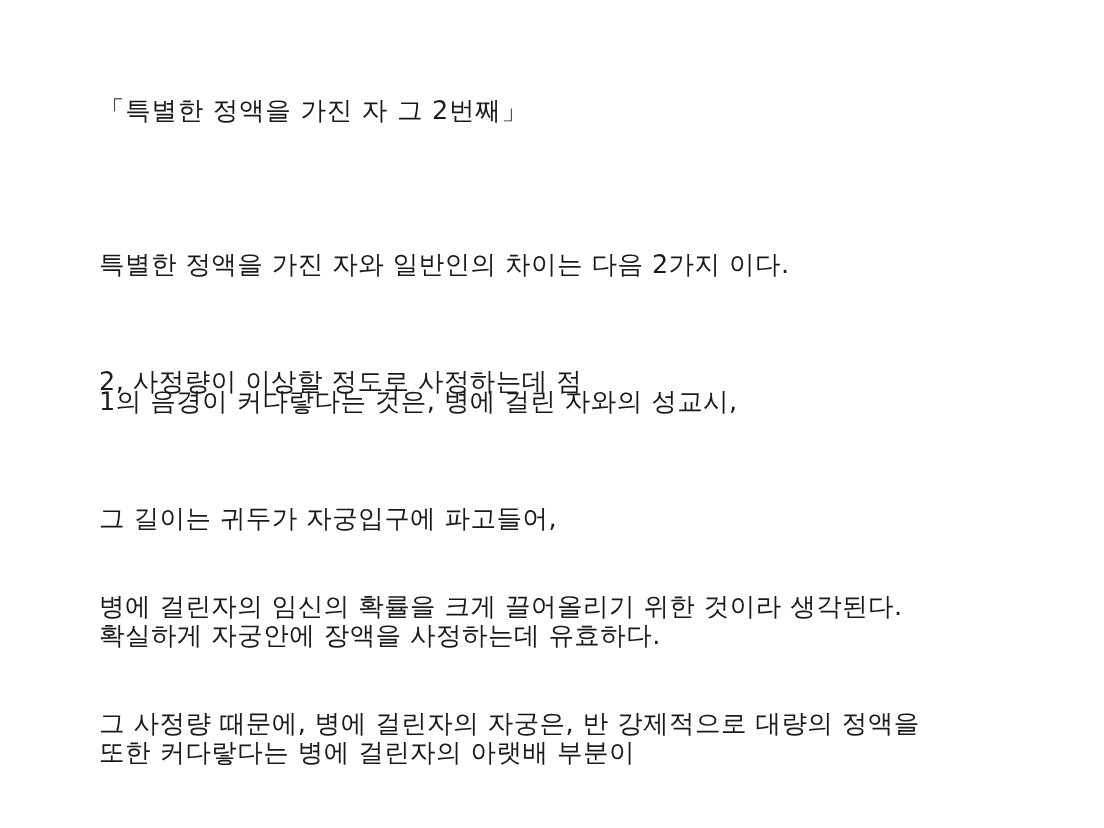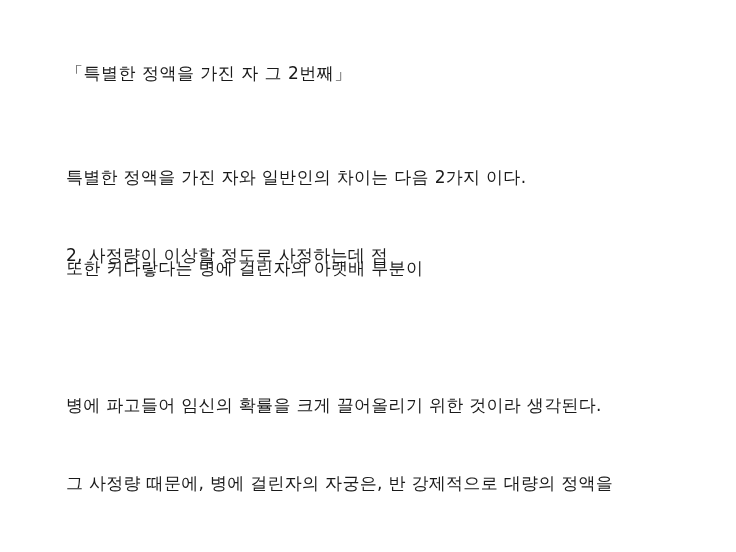--- a/index.html
+++ b/index.html
@@ -50,25 +50,28 @@
 <div class="page">
 
   <div class="doc-title">「특별한 정액을 가진 자 그 2번째」</div>
 
   <div class="body-block block-1">
     <span class="line">특별한 정액을 가진 자와 일반인의 차이는 다음 2가지 이다.</span>
     <span class="line">2, 사정량이 이상할 정도로 사정하는데 점</span>
   </div>
 
   <div class="body-block block-2">
+    <span class="line">1의 음경이 커다랗다는 것은, 병에 걸린 자와의 성교시,</span>
+    <span class="line">그 길이는 귀두가 자궁입구에 파고들어,</span>
+    <span class="line">확실하게 자궁안에 장액을 사정하는데 유효하다.</span>
     <span class="line">또한 커다랗다는 병에 걸린자의 아랫배 부분이</span>
     
   </div>
 
   <div class="body-block block-3">
-    <span class="line">병에 파고들어 임신의 확률을 크게 끌어올리기 위한 것이라 생각된다.</span>
+    <span class="line">병에 걸린자의 임신의 확률을 크게 끌어올리기 위한 것이라 생각된다.</span>
     <span class="line">그 사정량 때문에, 병에 걸린자의 자궁은, 반 강제적으로 대량의 정액을</span>
     
     
     
   </div>
 
 </div>
 
 </body></html>

